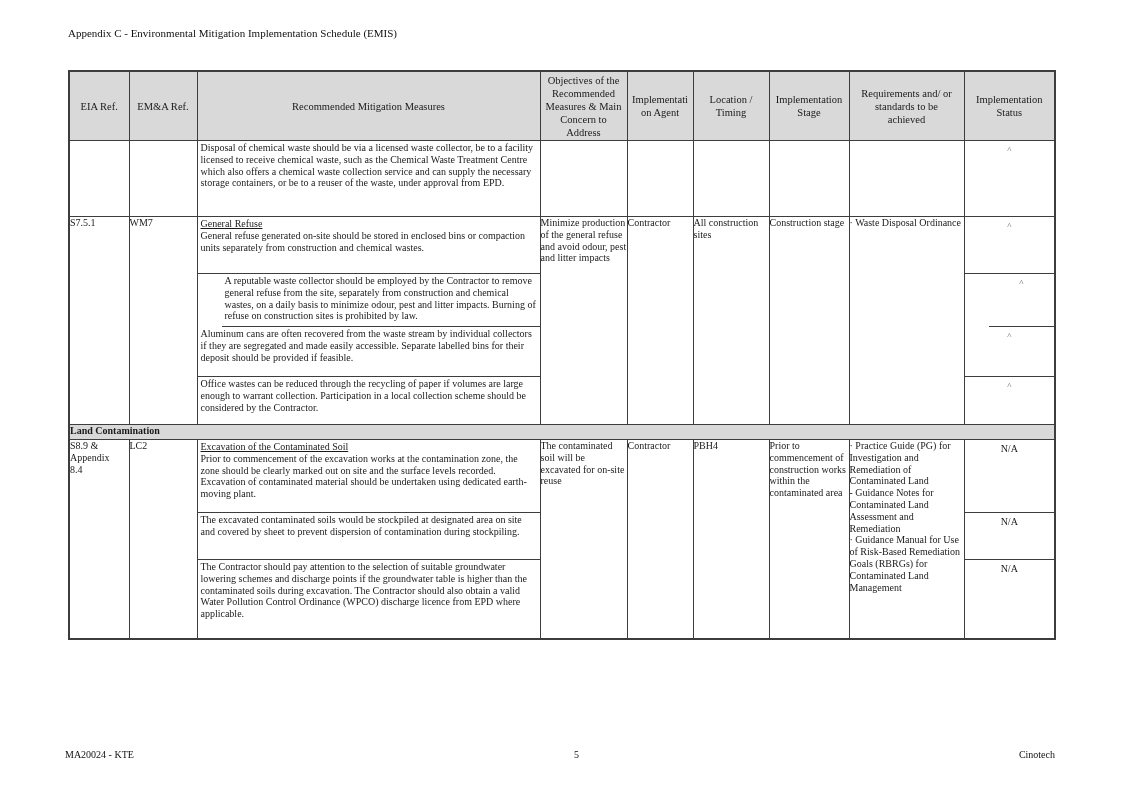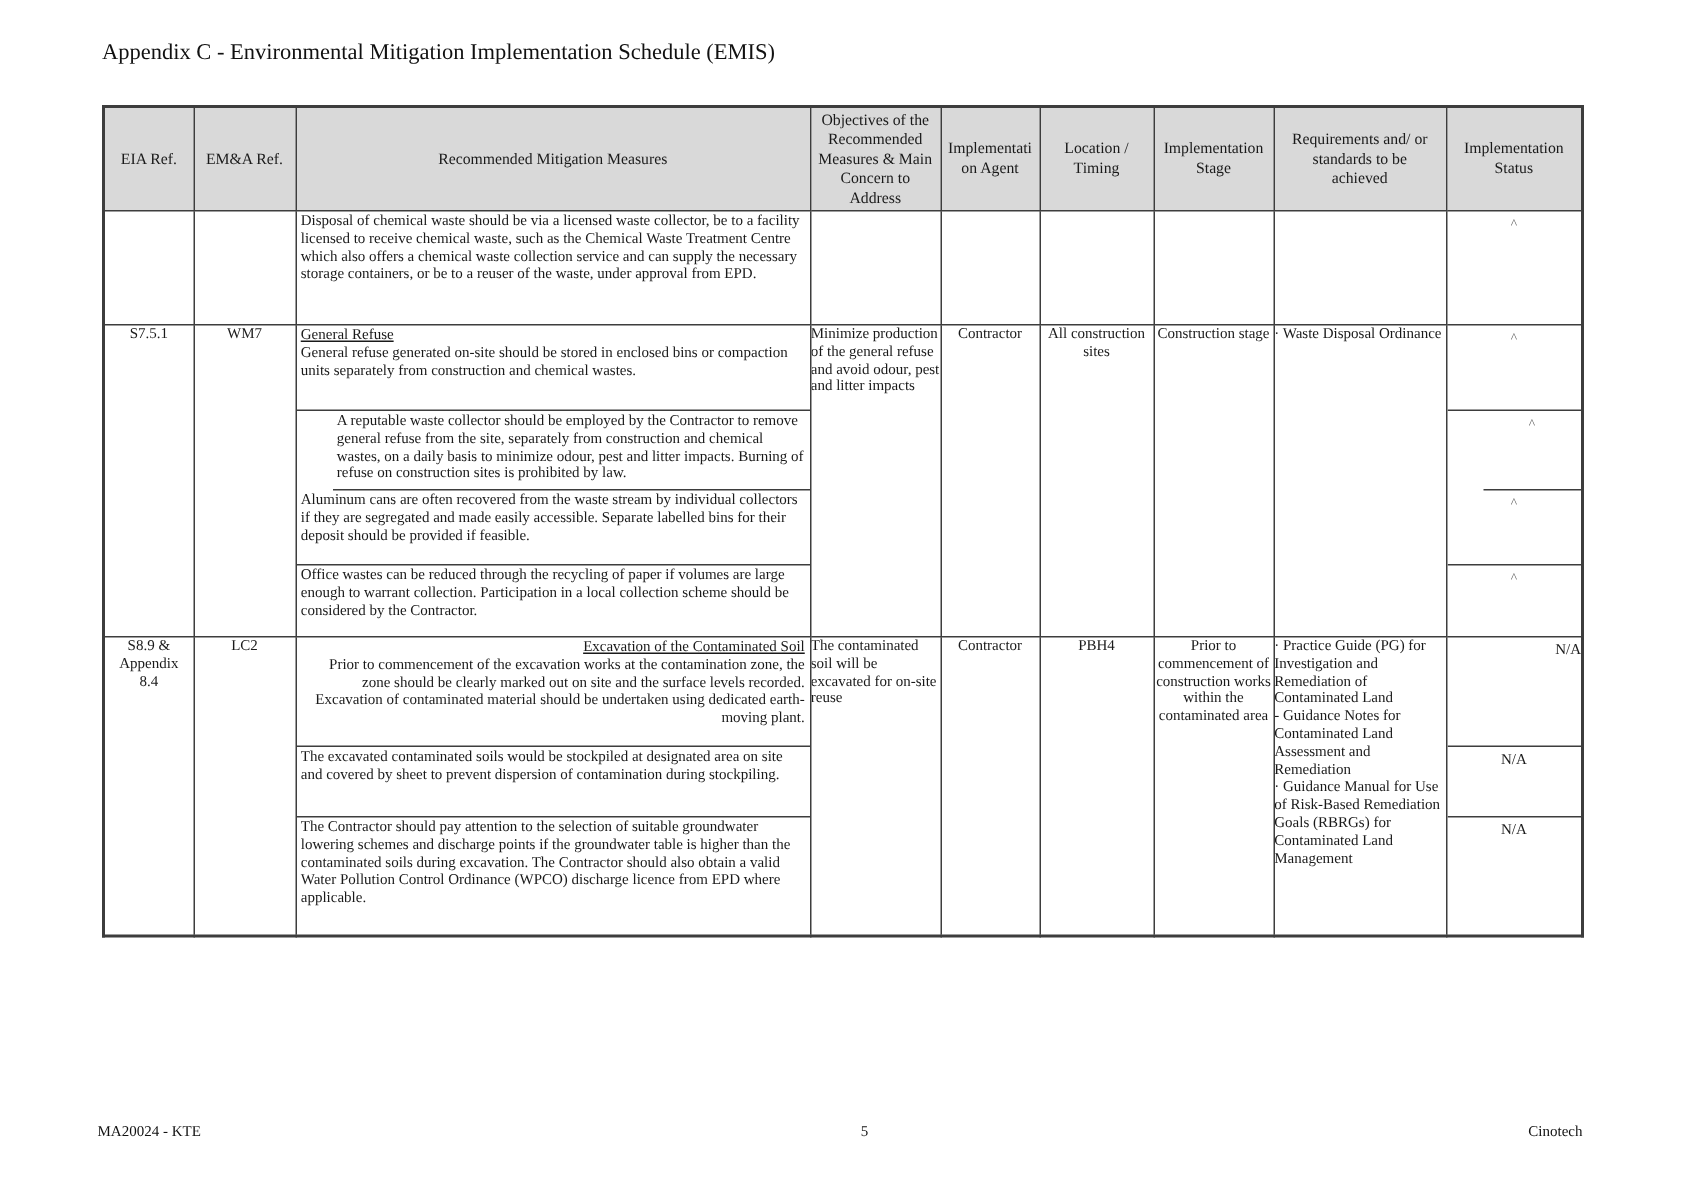--- a/index.html
+++ b/index.html
@@ -1,43 +1,43 @@
 <!DOCTYPE html>
 <html><head>
 <meta charset="utf-8">
 <style>
   html,body{margin:0;padding:0;}
   body{
     width:1122px;height:794px;background:#ffffff;position:relative;
     font-family:"Liberation Serif","DejaVu Serif",serif;color:#1a1a1a;
   }
   .doc-header{
-    position:absolute;top:27px;left:68px;font-size:15px;color:#111;
+    position:absolute;top:27px;left:68px;font-size:11px;color:#111;
   }
   table.emis{
     position:absolute;top:70px;left:68px;width:986px;
     border-collapse:collapse;table-layout:fixed;
     border:2px solid #3d3d3d;
   }
   table.emis th, table.emis td{
     border:1px solid #3d3d3d;vertical-align:top;padding:0;
     font-size:10px;line-height:11.8px;overflow:hidden;
   }
   table.emis thead th{
     background:#d9d9d9;font-weight:normal;text-align:center;vertical-align:middle;
     font-size:10.5px;line-height:13px;white-space:pre-line;height:66px;padding:1px 2px;
   }
   td.pad{padding:2px 3px;}
-  .c-center{text-align:center;}
+  .c-center{text-align:left;}
   .mbox,.sbox{box-sizing:border-box;border-bottom:1px solid #3d3d3d;}
   .mbox{padding:1px 3px;}
   .sbox{text-align:center;padding-top:3px;}
   .mbox.last,.sbox.last{border-bottom:none;}
   .h75{height:75px;} .h57{height:57px;} .h53{height:53px;margin-left:24px;} .h50{height:50px;}
-  .h47{height:47px;} .h73{height:73px;text-align:right;} .h78{height:78px;}
+  .h47{height:47px;} .h73{height:73px;} .h78{height:78px;}
   .m-heading{text-decoration:underline;}
   .caret{font-size:9px;color:#555;line-height:9px;}
   .na{font-size:10px;color:#1a1a1a;}
   .band-row td{
     background:#d9d9d9;font-weight:bold;font-size:10.5px;line-height:13px;
     height:14px;padding:0 2px;vertical-align:middle;
   }
   .pre{white-space:pre-line;}
   .req-item{margin:0;}
   .doc-footer{
@@ -141,20 +141,23 @@
         </div>
         <div class="sbox h50">
           <span class="caret">^</span>
         </div>
         <div class="sbox h47 last">
           <span class="caret">^</span>
         </div>
       </td>
     </tr>
 
+    <tr class="band-row">
+      <td colspan="9">Land Contamination</td>
+    </tr>
 
     <tr>
       <td class="pad c-center pre">S8.9 &amp;
 Appendix
 8.4</td>
       <td class="pad c-center">LC2</td>
       <td>
         <div class="mbox h73">
           <div class="m-heading">Excavation of the Contaminated Soil</div>
           <div>Prior to commencement of the excavation works at the contamination zone, the zone should be clearly marked out on site and the surface levels recorded. Excavation of contaminated material should be undertaken using dedicated earth-moving plant.</div>

